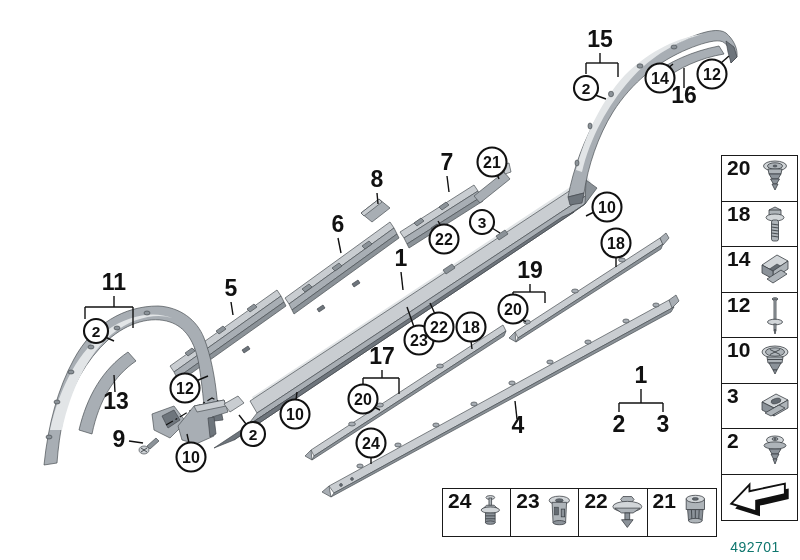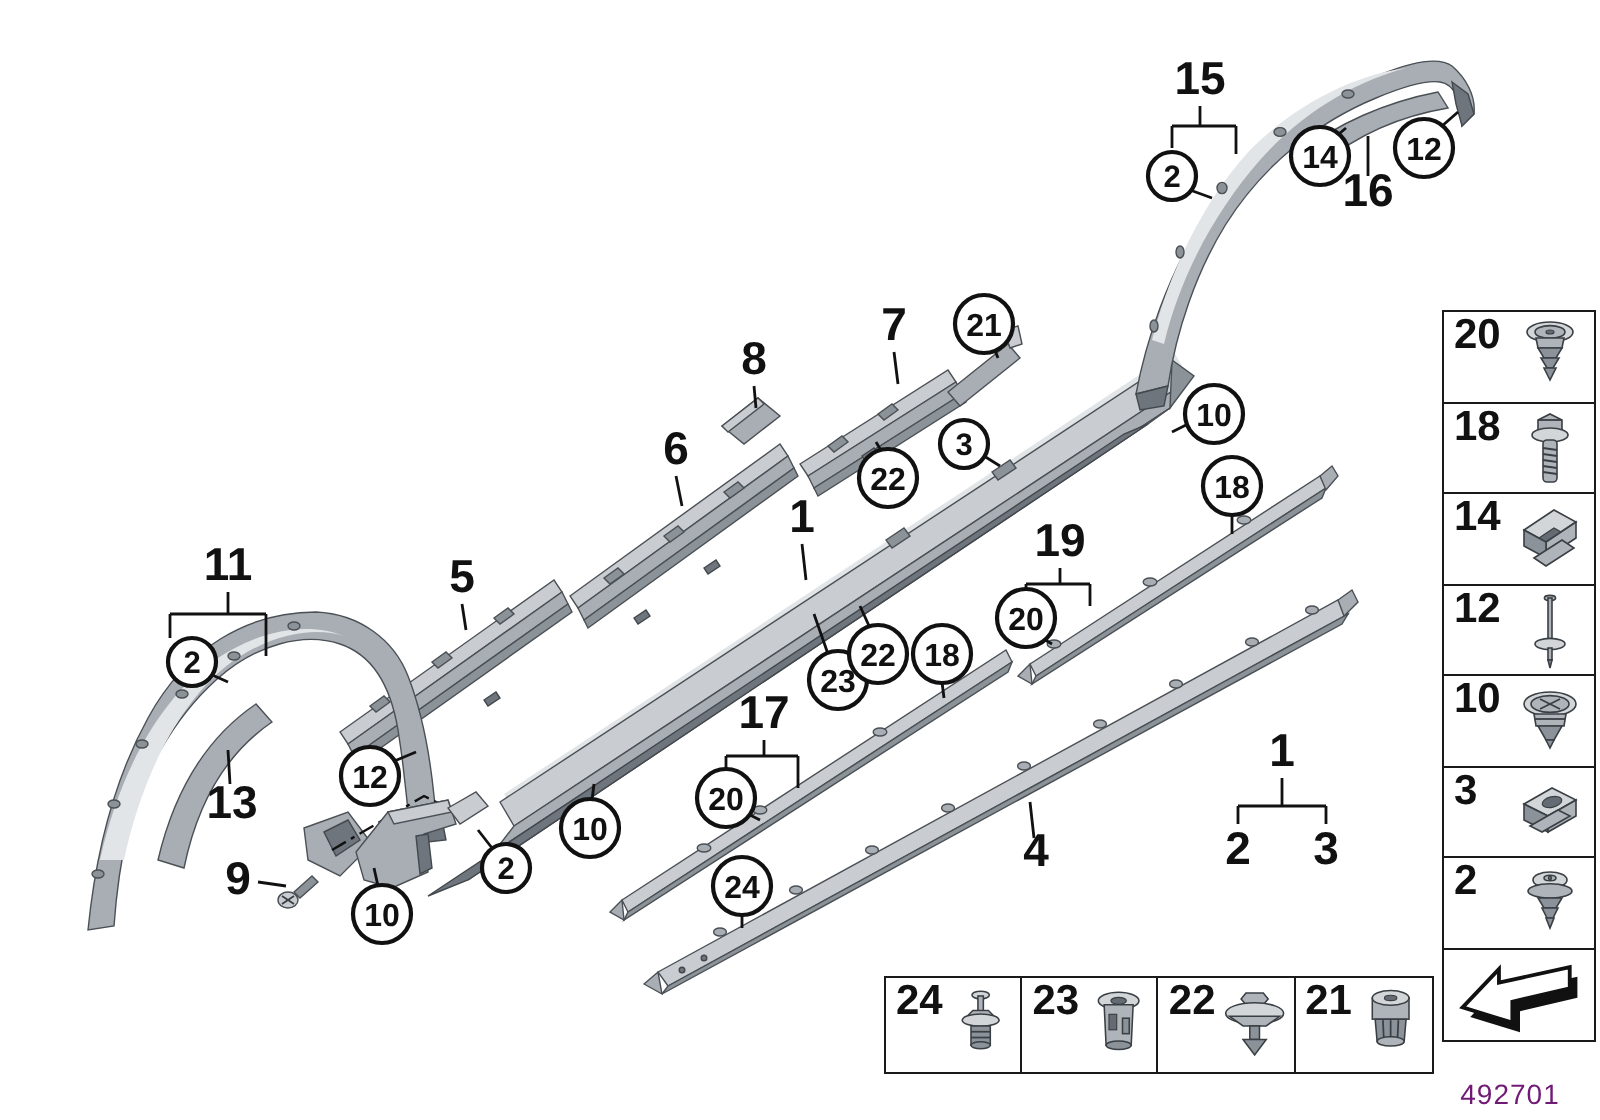--- a/index.html
+++ b/index.html
@@ -33,21 +33,21 @@
   .cell svg{margin-left:auto;margin-right:1px;margin-top:1px;}
 
   
   .il{fill:#d2d6d9;stroke:#3a3f44;stroke-width:.8;}
   .im{fill:#aeb4b9;stroke:#3a3f44;stroke-width:.8;}
   .id{fill:#8b9299;stroke:#3a3f44;stroke-width:.8;}
   .ix{fill:#646b72;stroke:#3a3f44;stroke-width:.6;}
   .iln{stroke:#3a3f44;stroke-width:.9;fill:none;}
 
   #drawing-number{position:absolute;left:712px;top:539px;width:86px;text-align:center;
-                  font-size:14px;color:#701a75;letter-spacing:.5px;}
+                  font-size:14px;color:#0f766e;letter-spacing:.5px;}
 </style>
 </head>
 <body>
 
 <div id="stage">
 
 <svg id="art" width="800" height="560" viewBox="0 0 800 560">
 
   <g>
     <polygon class="gl" points="170,366 277,290 281,296 174,372"></polygon>

